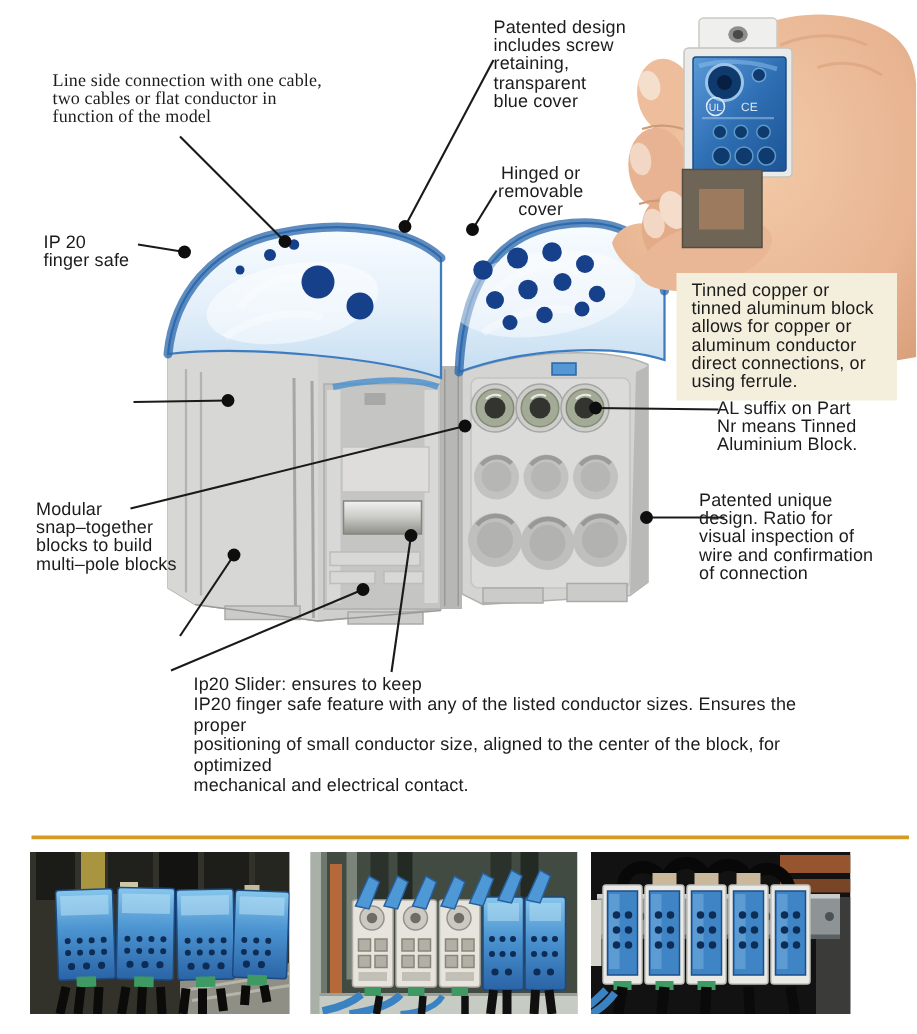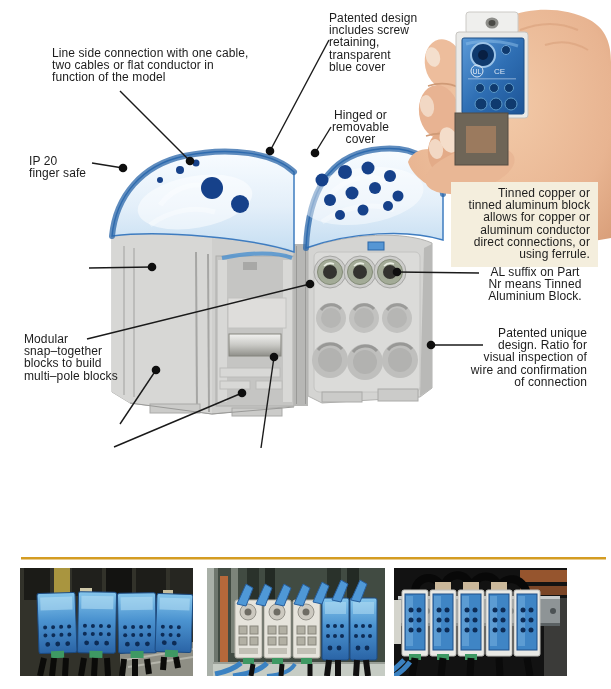--- a/index.html
+++ b/index.html
@@ -5,22 +5,22 @@
   html,body { margin:0; padding:0; background:#ffffff; }
   .canvas {
     position:relative; width:611px; height:689px; background:#ffffff;
     font-family:"Liberation Sans", sans-serif; overflow:hidden;
   }
   .art { position:absolute; left:0; top:0; }
   .callout {
     position:absolute; font-size:12px; line-height:12.2px; color:#1c1c1c;
     white-space:pre-line; letter-spacing:0.1px;
   }
-  .callout.right  { text-align:right; }
-  .callout.center { text-align:center; }
+  .callout.right  { text-align:left; }
+  .callout.center { text-align:left; }
   .callout.boxed  { background:#f4eedd; padding:5px 8px 7px 10px; }
   .callout.para   { line-height:13.4px; }
 </style>
 </head>
 <body>
 
 <div class="canvas">
 
 <svg class="art" width="611" height="689" viewBox="0 0 611 689">
   <defs>
@@ -541,21 +541,21 @@
       <rect x="15" y="86" width="12" height="6" fill="#3e9963"></rect>
           <rect x="43" y="86" width="12" height="6" fill="#3e9963"></rect>
           <rect x="71" y="86" width="12" height="6" fill="#3e9963"></rect>
       <path d="M21,90 L18,108 M49,90 L47,108 M77,90 L76,108 M105,90 L106,108 M133,90 L136,108" stroke="#0a0a0a" stroke-width="7"></path>
       <path d="M10,92 C4,98 0,102 -4,104" stroke="#3b82c2" stroke-width="5"></path>
       <path d="M16,94 C10,102 4,106 0,108" stroke="#3b82c2" stroke-width="5"></path>
     </g>
   </svg>
 </svg>
 
-<div class="callout" style="left:52px; top:47px;">Line side connection with one cable,
+<div class="callout" style="left:35px; top:47px;font-family:Liberation Serif, serif;">Line side connection with one cable,
 two cables or flat conductor  in
 function of the model</div>
 <div class="callout" style="left:329px; top:12px;">Patented design
 includes screw
 retaining,
 transparent
 blue cover</div>
 <div class="callout" style="left:332px; top:109px;text-align:center;">Hinged or
 removable
 cover</div>
@@ -572,14 +572,18 @@
 direct connections, or
 using ferrule.</div>
 <div class="callout center" style="left:478px; top:266px; width:114px;">AL suffix on Part
 Nr means Tinned
 Aluminium Block.</div>
 <div class="callout right" style="left:466px; top:327px; width:121px;">Patented unique
 design. Ratio for
 visual inspection of
 wire and confirmation
 of connection</div>
+<div class="callout para" style="left:129px; top:450px; width:432px;">Ip20 Slider: ensures to keep
+IP20 finger safe feature with any of the listed conductor sizes. Ensures the proper
+positioning of small conductor size, aligned to the center of the block, for optimized
+mechanical and electrical contact.</div>
 
 </div>
 
 </body></html>

